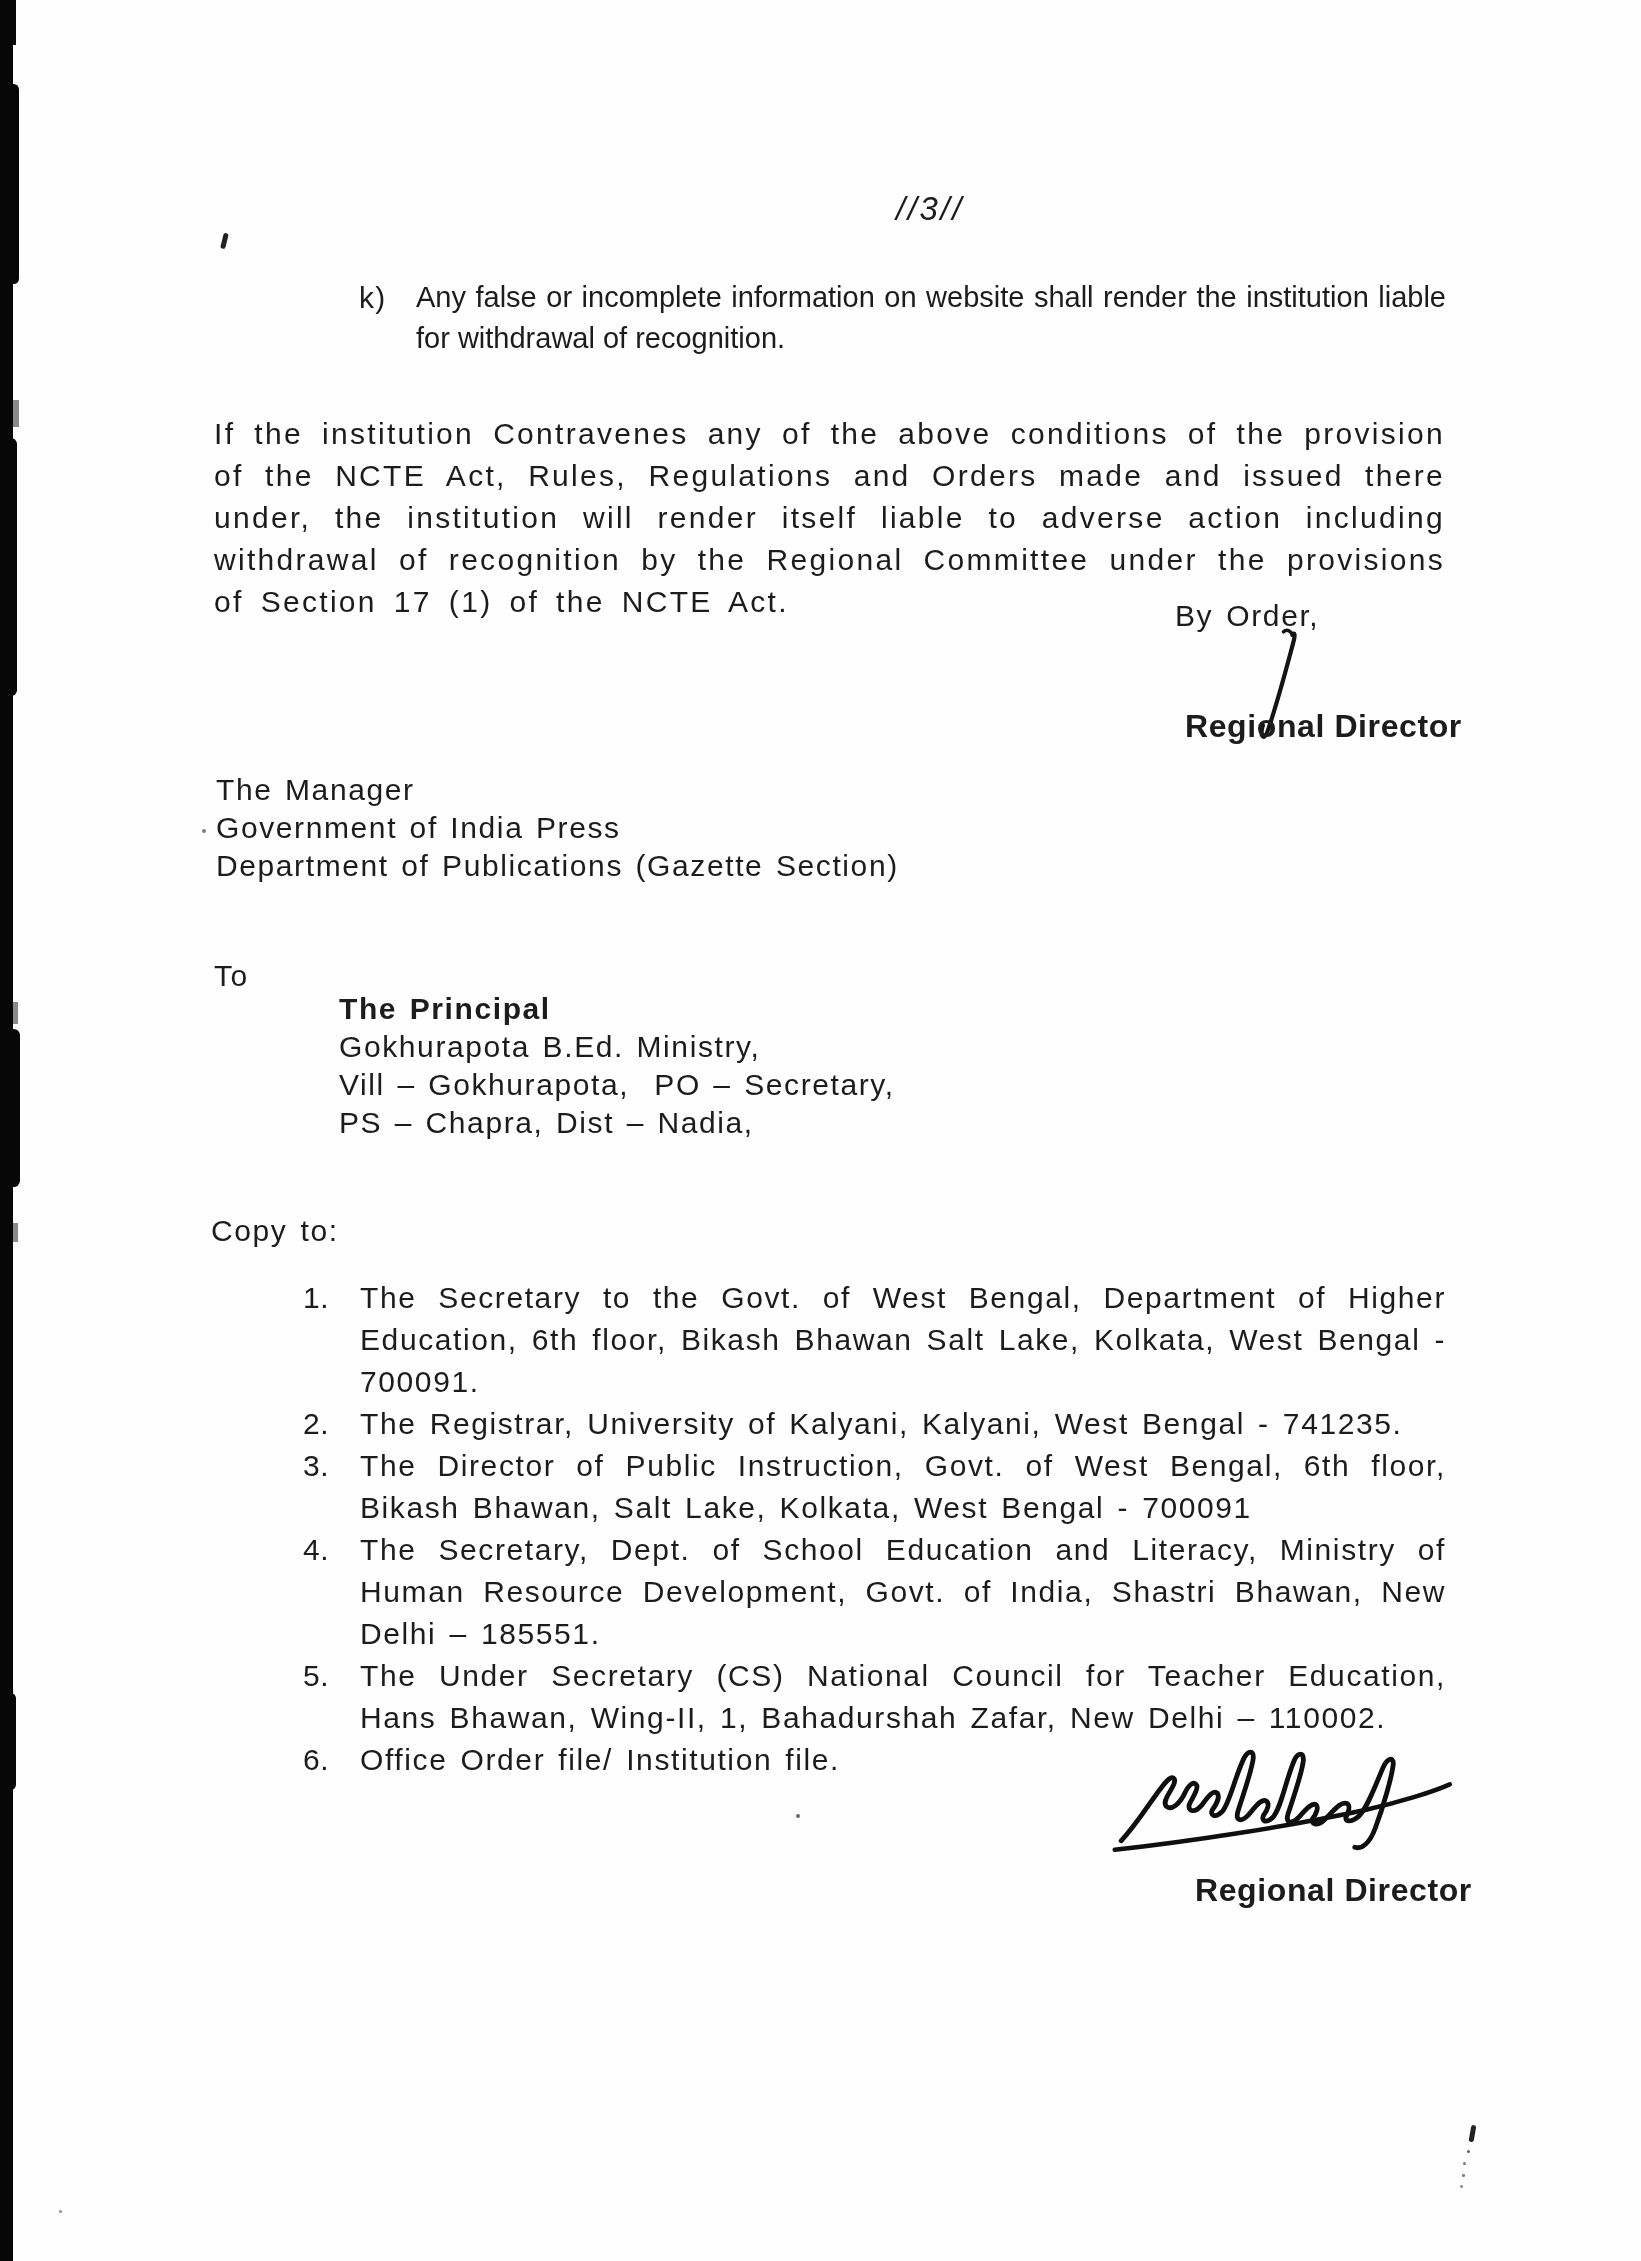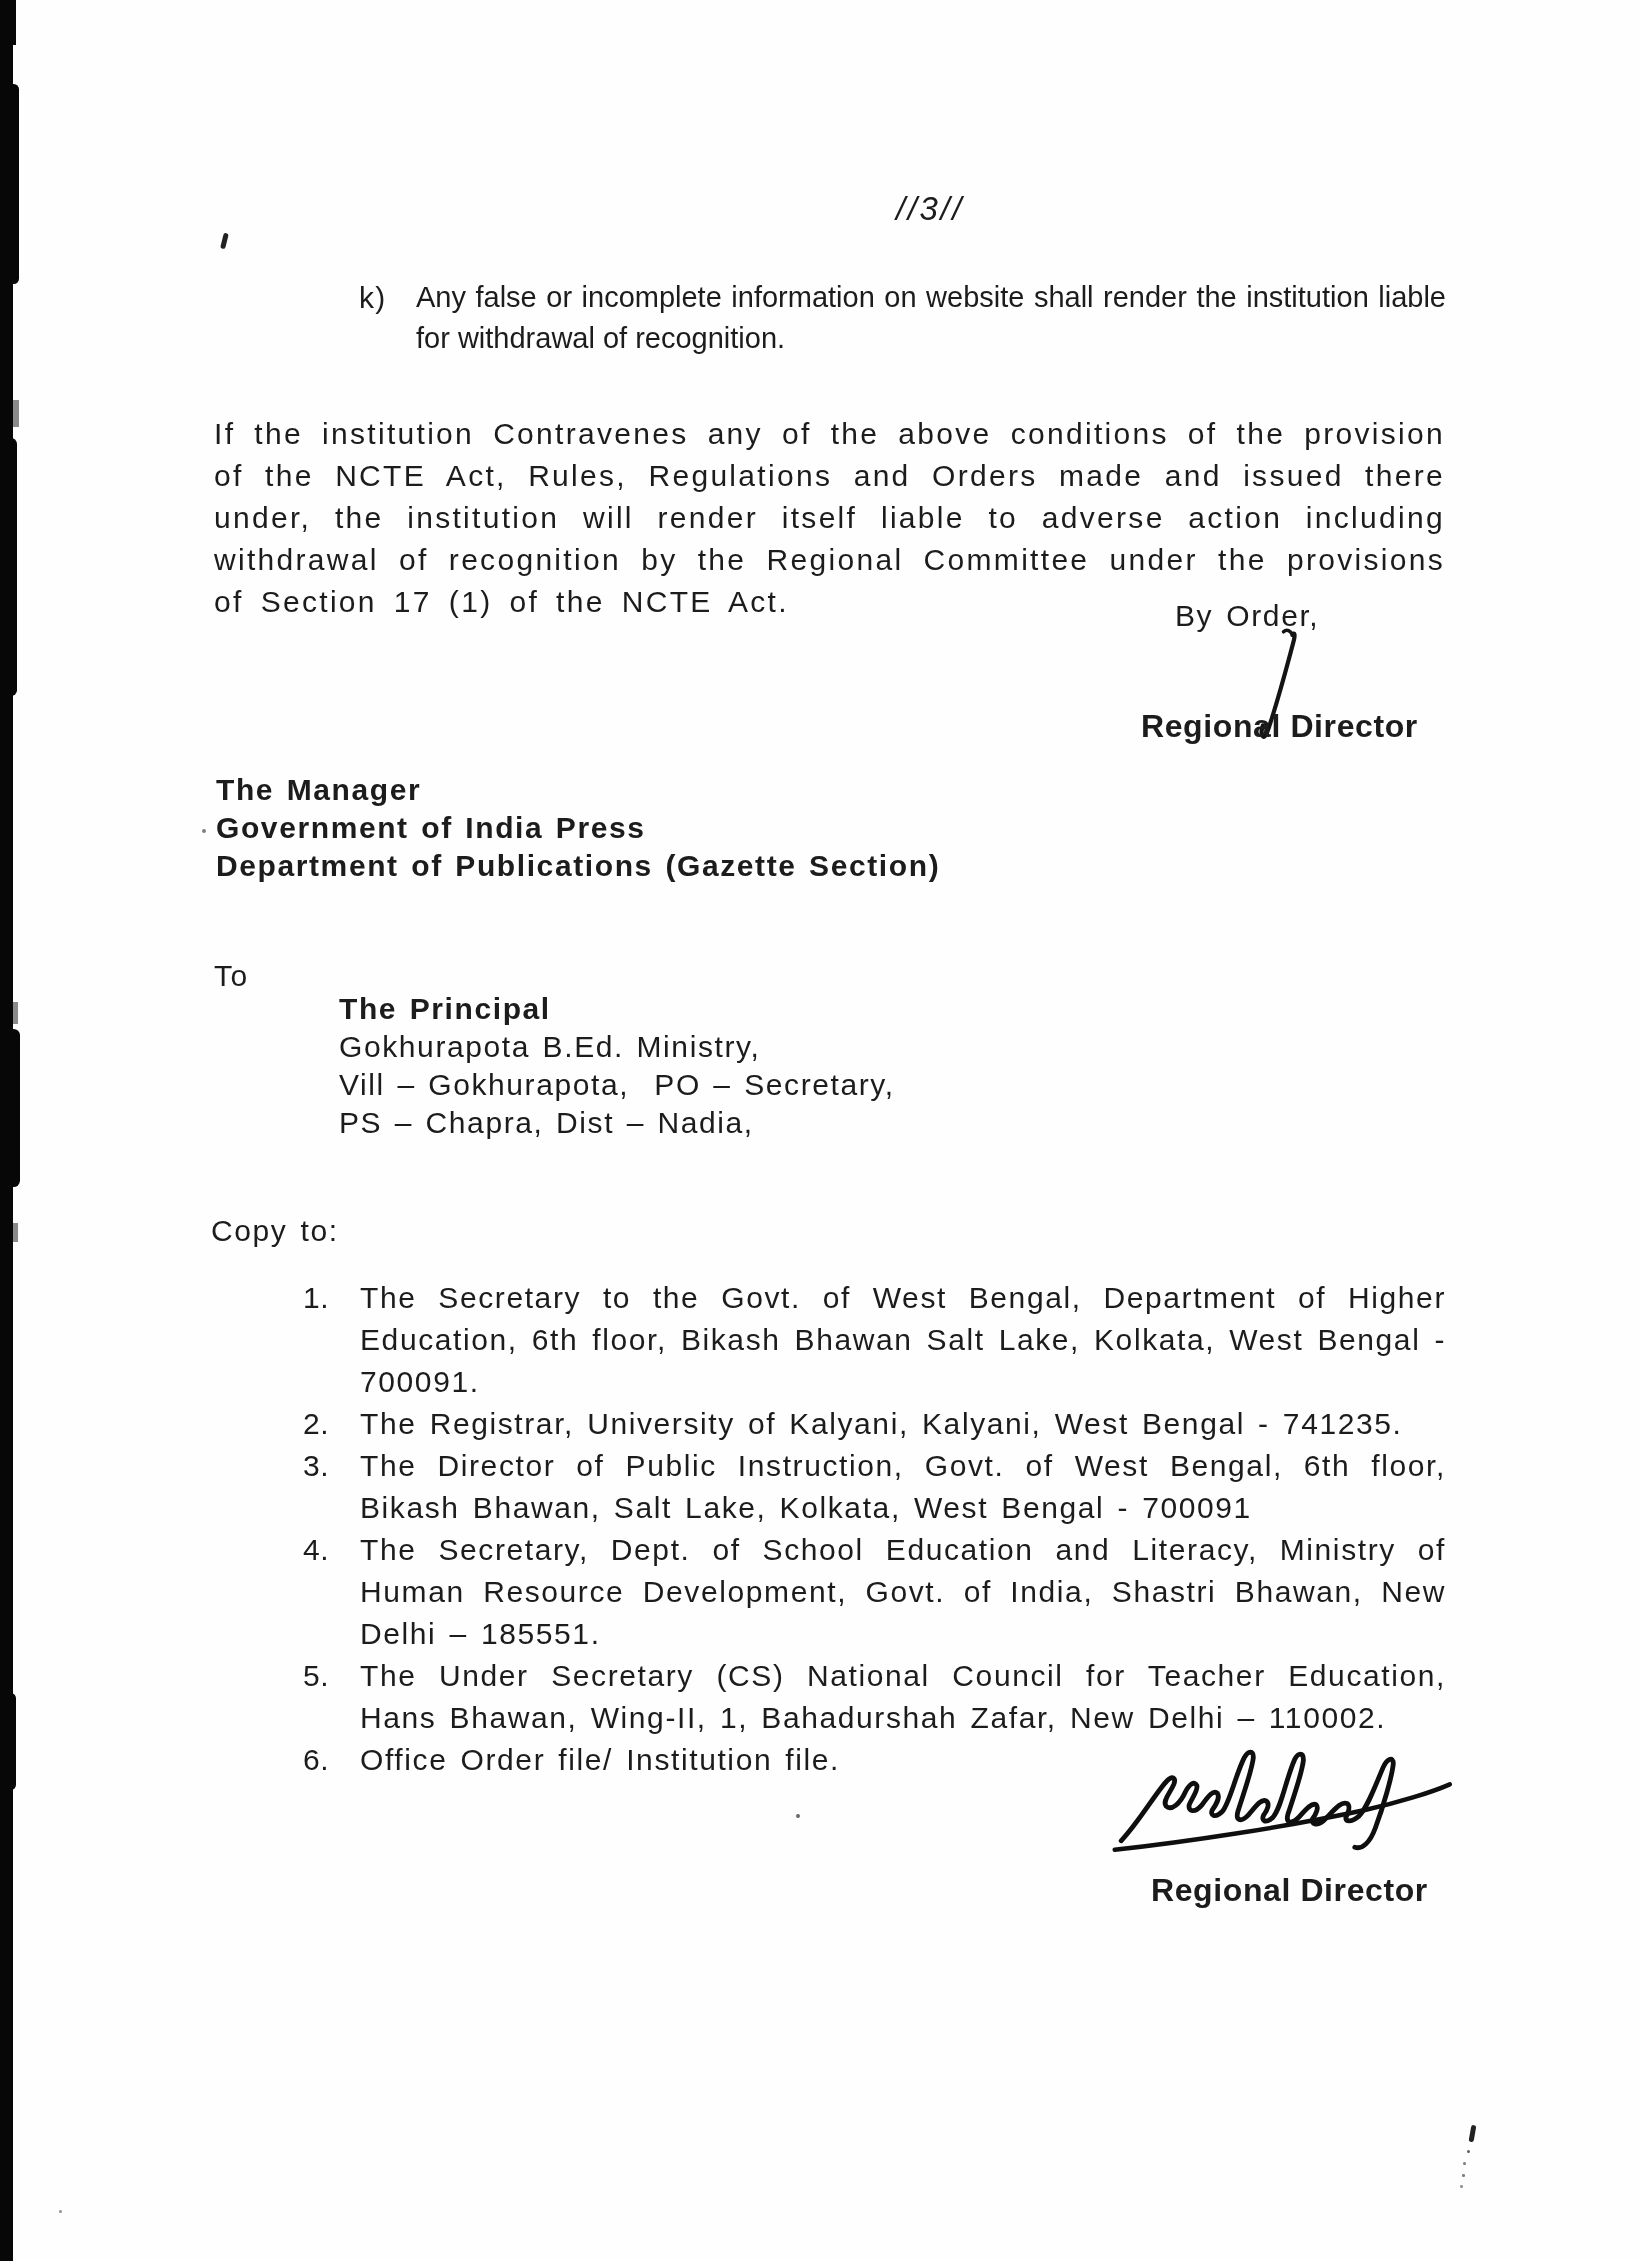--- a/index.html
+++ b/index.html
@@ -17,21 +17,21 @@
   .just{text-align:justify;}
   .bold{font-weight:bold;}
   .addr .addr-line{font-size:30px;line-height:38px;letter-spacing:1.6px;word-spacing:2.6px;white-space:pre-wrap;}
   .page-num{font-size:33px;font-style:italic;letter-spacing:2.6px;text-align:center;}
   .clause{display:flex;}
   .clause-label{width:57px;flex:0 0 57px;font-size:30px;line-height:41px;letter-spacing:1.3px;}
   .clause-text{flex:1;font-size:29px;line-height:41px;}
   .copy-item{display:flex;}
   .copy-num{width:57px;flex:0 0 57px;font-size:30px;line-height:42px;letter-spacing:0.6px;}
   .copy-text{flex:1;}
-  .sig-title{font-size:32px;font-weight:bold;letter-spacing:0.6px;white-space:nowrap;}
+  .sig-title{font-size:32px;font-weight:bold;letter-spacing:0.6px;white-space:nowrap;margin-left:44px;}
   .bar{background:#070707;}
   .tick{background:#8a8a8a;}
   .speck{background:#2a2a2a;border-radius:50%;}
   svg{display:block;}
 </style>
 </head>
 <body>
 
 <div class="page" style="color: rgb(28, 28, 28);">
 
@@ -68,21 +68,21 @@
 
   <div class="abs" style="left:1239px;top:626px;width:71px;height:124px;">
     <svg width="71" height="124" viewBox="0 0 110 192" fill="none">
       <path d="M 83 14 C 86 8 87 14 85 22 L 84 26 C 74 64 58 122 46 158 C 43 168 39 175 36 170 C 34 166 35 160 37 154" stroke="#141414" stroke-width="6.5" stroke-linecap="round"></path>
       <path d="M 83 14 C 80 7 74 4 69 9" stroke="#141414" stroke-width="5.5" stroke-linecap="round"></path>
     </svg>
   </div>
 
   <div class="abs sig-title" style="left:1141px;top:708px;">Regional Director</div>
 
-  <div class="abs addr" style="left:216px;top:771px;font-weight:bold;">
+  <div class="abs addr" style="left:216px;top:771px;">
 
       <div class="addr-line">The Manager</div>
 
       <div class="addr-line">Government of India Press</div>
 
       <div class="addr-line">Department of Publications (Gazette Section)</div>
 
     </div>
 
   <div class="abs txt" style="left:214px;top:955px;">To</div>

